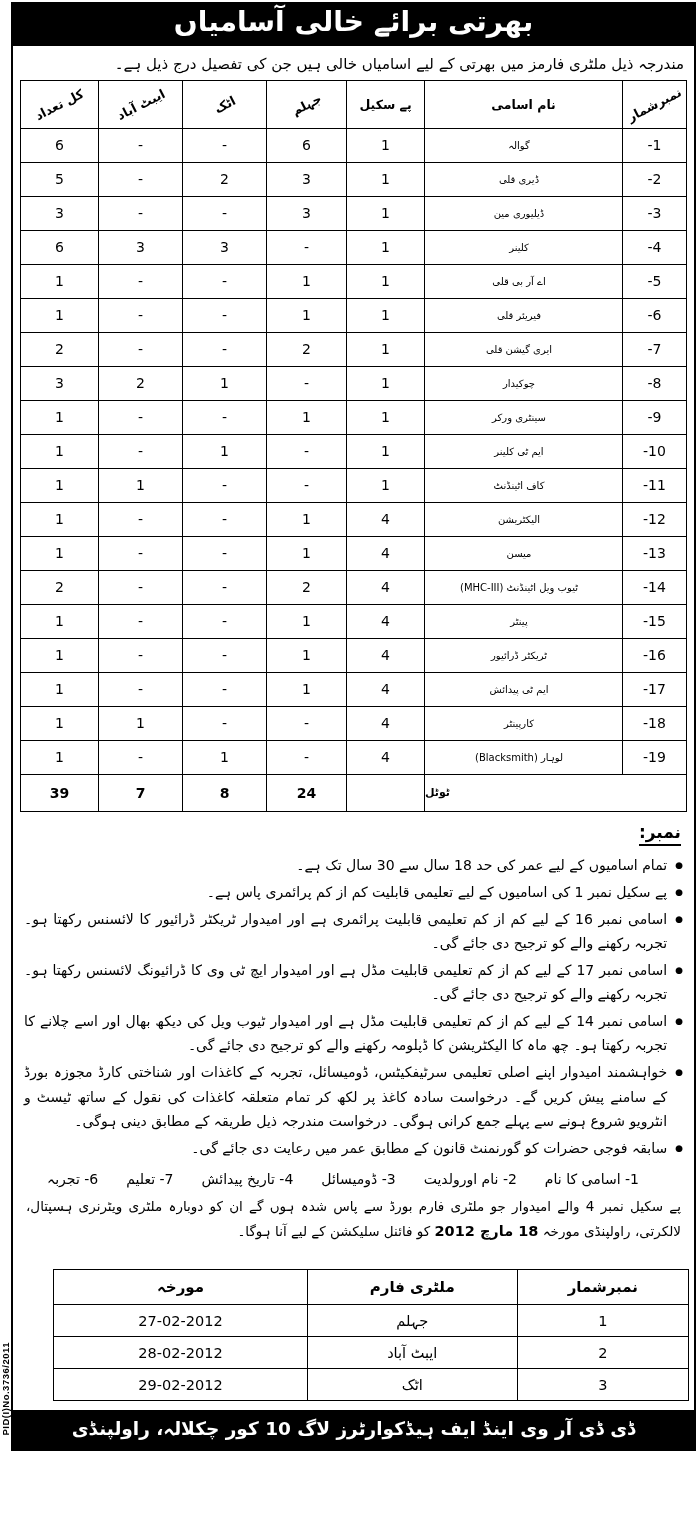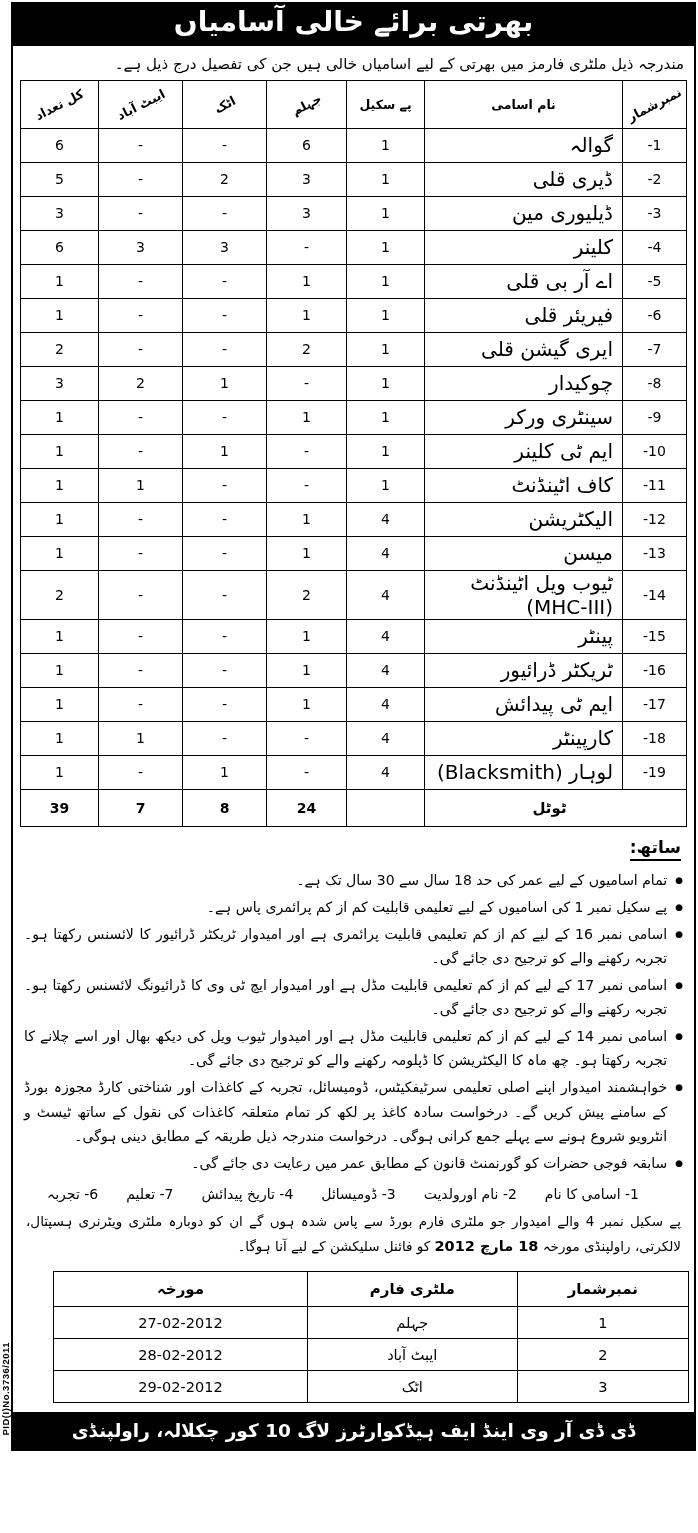--- a/index.html
+++ b/index.html
@@ -33,23 +33,23 @@
 
   table { border-collapse:collapse; }
   .vacancy { margin:0 7px; width:calc(100% - 14px); direction:ltr; table-layout:fixed; }
   .vacancy th, .vacancy td { border:1px solid #000; }
   .vacancy thead th {
     height:48px; font-size:12.5px; font-weight:bold;
     vertical-align:middle; text-align:center; direction:rtl; overflow:visible;
   }
   .rot { display:inline-block; transform:rotate(-27deg); white-space:nowrap; }
   .vacancy td { height:34px; font-size:14px; text-align:center; direction:rtl; vertical-align:middle; }
-  .vacancy td.name { text-align:right; padding-right:9px; font-size:20px; }
+  .vacancy td.name { padding-right:9px; font-size:10px; }
   .vacancy tfoot td { font-weight:bold; height:37px; }
-  .vacancy td.total-label { text-align:center; padding-right:12px; font-size:15px; }
+  .vacancy td.total-label { text-align:left; padding-right:12px; font-size:11px; }
 
   .conditions { direction:rtl; padding:8px 11px 0 11px; flex:1 1 auto; }
   .cond-heading {
     font-size:17px; font-weight:bold; display:inline-block;
     margin:2px 2px 7px; border-bottom:2px solid #000; padding-bottom:2px;
   }
   .cond-list { list-style:none; }
   .cond-item {
     display:flex; gap:8px; align-items:flex-start;
     font-size:14px; line-height:1.72; text-align:justify; margin-bottom:3px;
@@ -306,21 +306,21 @@
           <td>7</td>
           <td>8</td>
           <td>24</td>
           <td></td>
           <td class="total-label" colspan="2">ٹوٹل</td>
         </tr>
       </tfoot>
     </table>
 
     <section class="conditions">
-      <h2 class="cond-heading">ساتھ:</h2>
+      <h2 class="cond-heading">نمبر:</h2>
       <ul class="cond-list">
 
           <li class="cond-item">
             <span class="bullet"></span>
             <span class="cond-text">تمام اسامیوں کے لیے عمر کی حد 18 سال سے 30 سال تک ہے۔</span>
           </li>
 
           <li class="cond-item">
             <span class="bullet"></span>
             <span class="cond-text">پے سکیل نمبر 1 کی اسامیوں کے لیے تعلیمی قابلیت کم از کم پرائمری پاس ہے۔</span>

